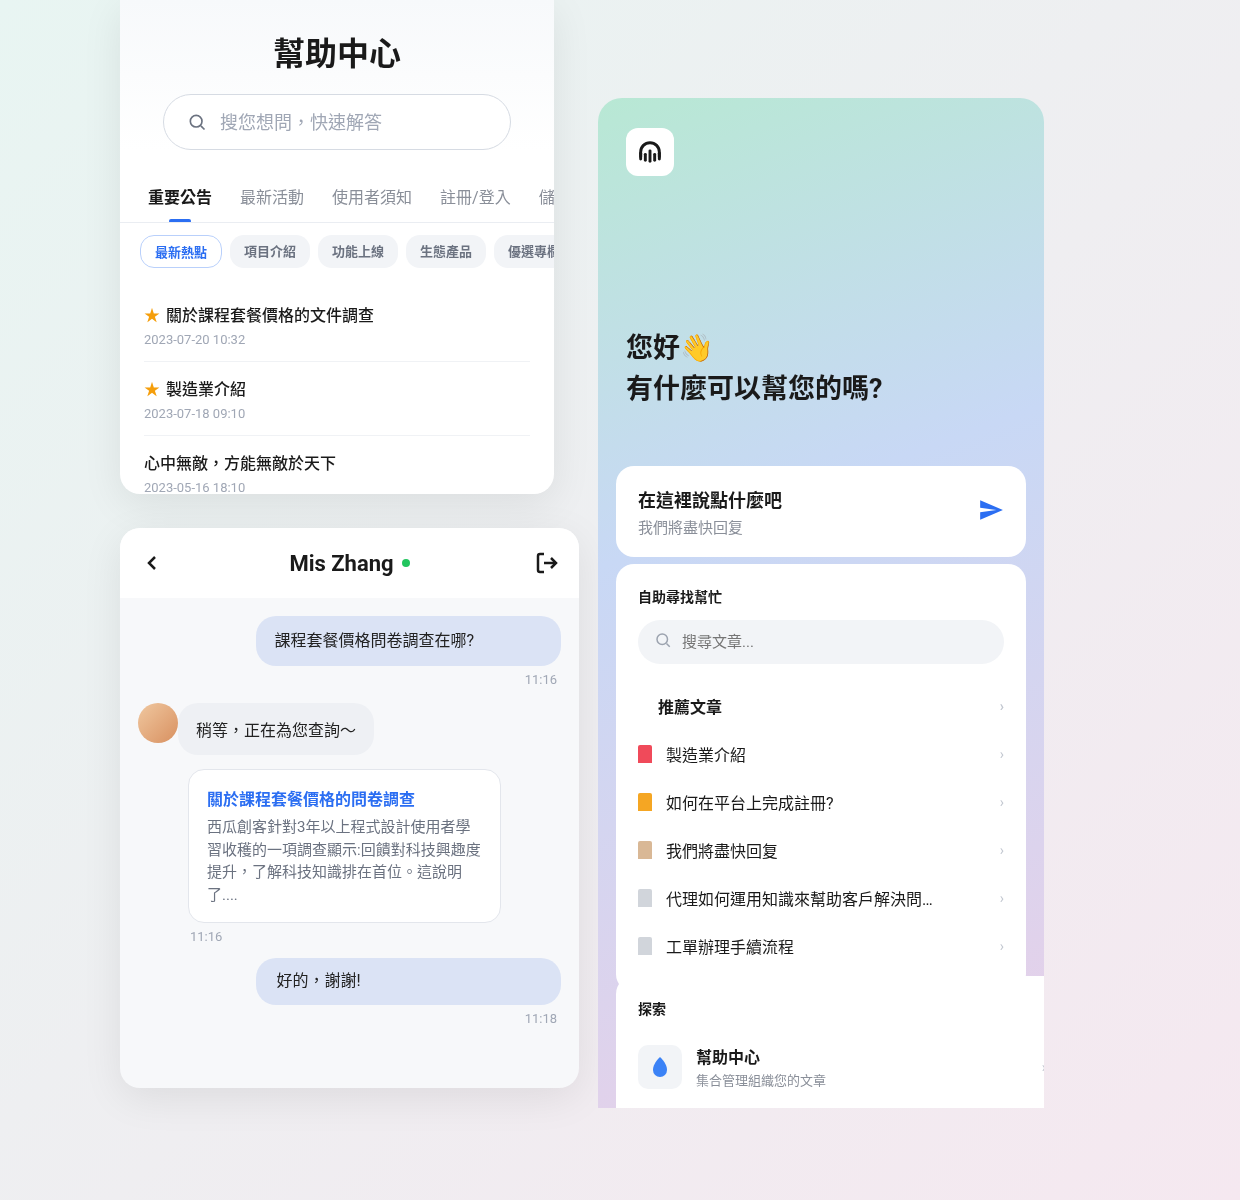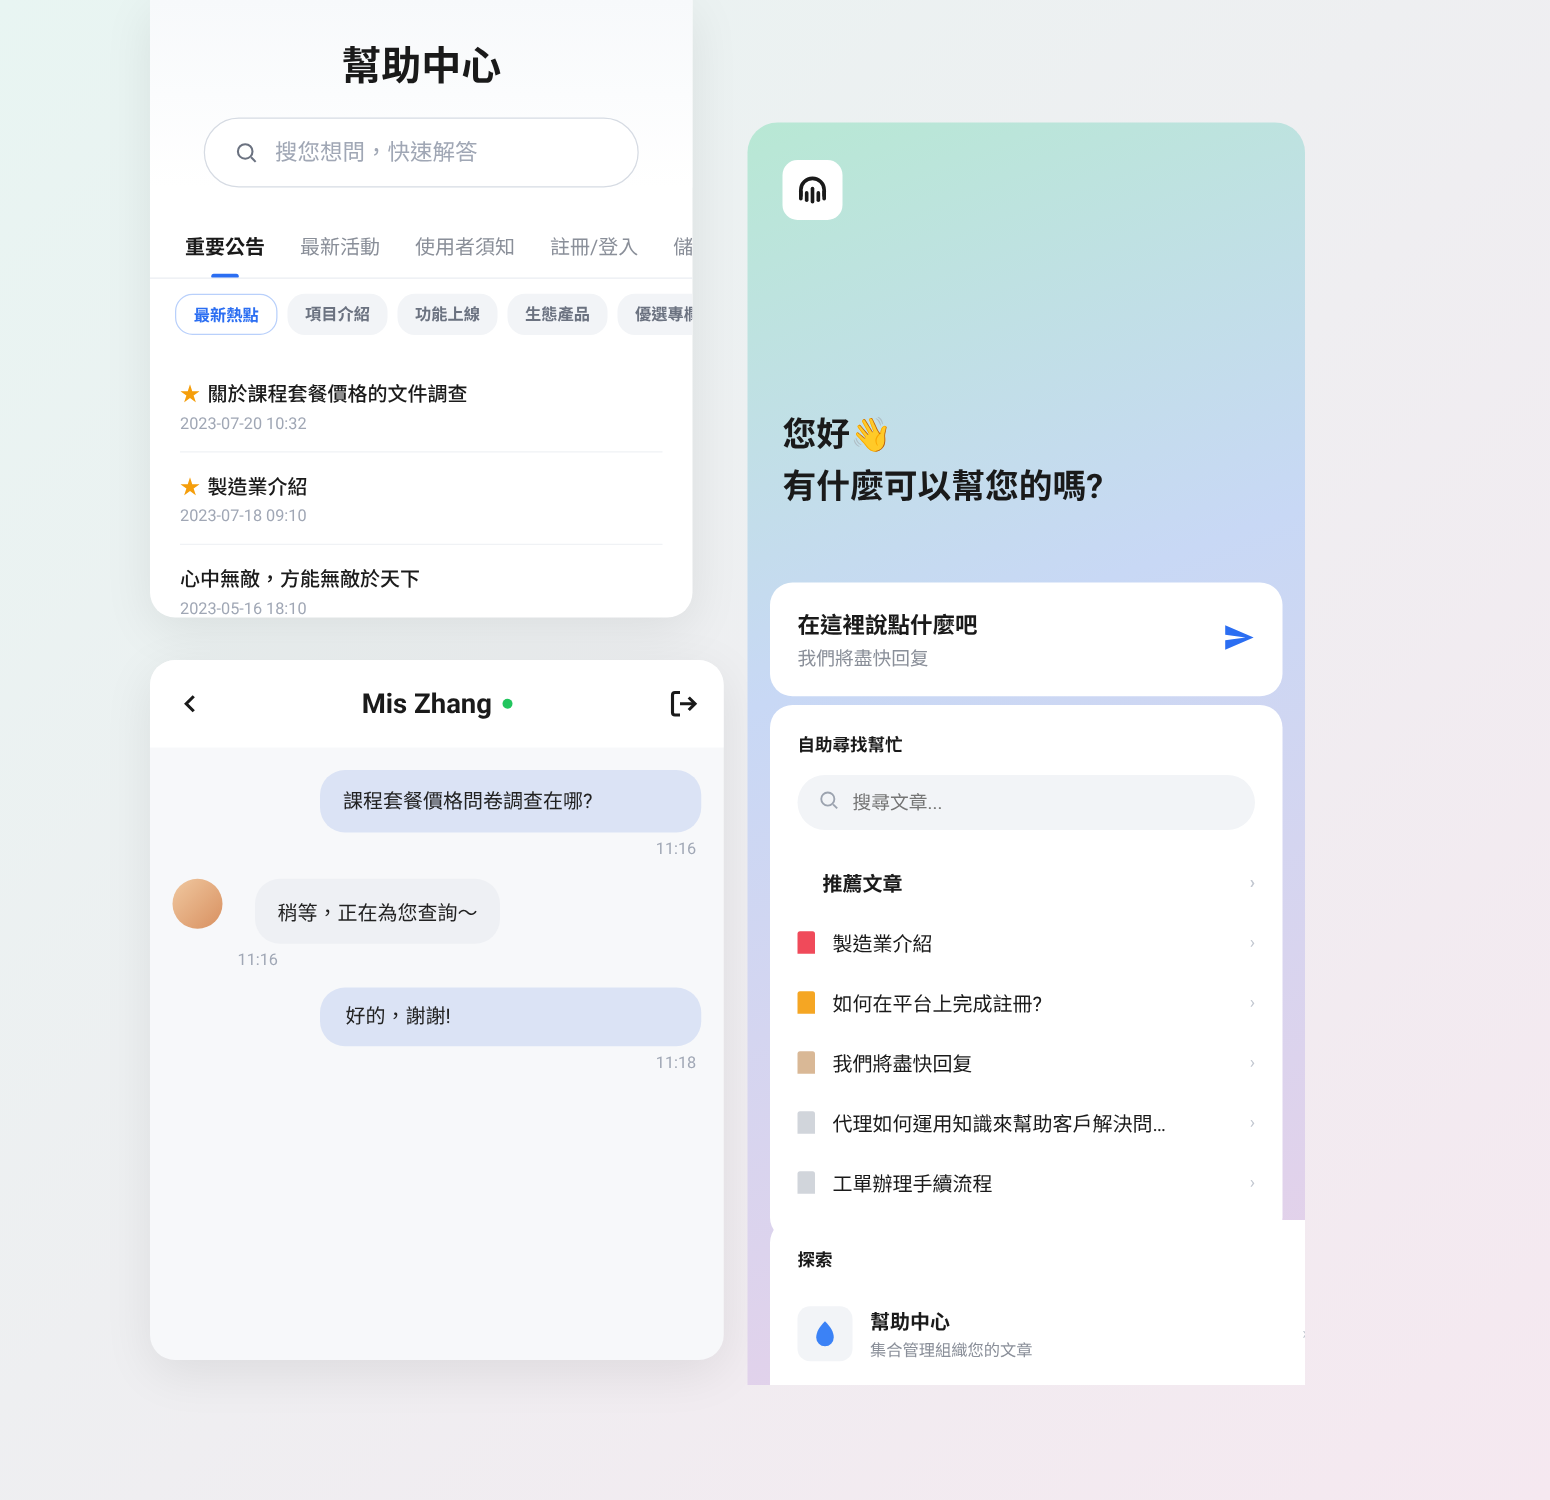--- a/index.html
+++ b/index.html
@@ -29,21 +29,21 @@
 
 
 .chat-card { position:absolute; left:120px; top:528px; width:459px; height:560px; background:#f7f8fa; border-radius:20px; box-shadow:0 10px 40px rgba(0,0,0,.08); overflow:hidden; }
 .chat-head { height:70px; background:#fff; display:flex; align-items:center; justify-content:space-between; padding:0 20px; }
 .back-ic,.exit-ic { width:24px; height:24px; cursor:pointer; }
 .chat-name { font-size:22px; font-weight:700; color:#1a1a1a; display:flex; align-items:center; gap:8px; }
 .dot { width:8px; height:8px; background:#22c55e; border-radius:50%; }
 .chat-body { padding:18px; }
 .bub-right { max-width:72%; margin-left:auto; background:#dbe3f5; color:#222; padding:14px 18px; border-radius:20px; font-size:16px; line-height:1.4; }
 .time-r { text-align:right; font-size:13px; color:#a0a7b5; margin:6px 4px 16px 0; }
-.row-left { display:flex; gap:26px; }
+.row-left { display:flex; gap:0; }
 .avatar { width:40px; height:40px; border-radius:50%; background:linear-gradient(135deg,#f0c8a0,#d89060); flex-shrink:0; }
 .bub-left { background:#eef0f4; color:#222; padding:14px 18px; border-radius:20px; font-size:16px; max-width:68%; }
 .card-bub { background:#fff; border:1px solid #e3e6ec; border-radius:16px; padding:16px 18px; margin-top:14px; margin-left:0; max-width:74%; }
 .card-bub .ct { color:#2b6ef2; font-size:16px; font-weight:600; margin-bottom:6px; }
 .card-bub .cd { color:#6b7280; font-size:15px; line-height:1.5; }
 .time-l { font-size:13px; color:#a0a7b5; margin:6px 0 14px 52px; }
 
 
 .right-panel { position:absolute; left:598px; top:98px; width:446px; height:1010px; border-radius:24px 24px 0 0; background:linear-gradient(160deg,#b8e8d4 0%,#c8d8f5 40%,#e8d0e8 100%); overflow:hidden; }
 .logo-box { position:absolute; left:28px; top:30px; width:48px; height:48px; background:#fff; border-radius:12px; display:flex; align-items:center; justify-content:center; }
@@ -144,20 +144,24 @@
         </svg>
     </span>
   </div>
   <div class="chat-body">
     <div class="bub-right">課程套餐價格問卷調查在哪?</div>
     <div class="time-r">11:16</div>
     <div class="row-left">
       <div class="avatar"></div>
       <div class="bub-left">稍等，正在為您查詢～</div>
     </div>
+    <div class="card-bub" style="margin-left:50px;">
+      <div class="ct">關於課程套餐價格的問卷調查</div>
+      <div class="cd">西瓜創客針對3年以上程式設計使用者學習收穫的一項調查顯示:回饋對科技興趣度提升，了解科技知識排在首位。這說明了....</div>
+    </div>
     <div class="time-l">11:16</div>
     <div class="bub-right" style="padding:12px 20px;">好的，謝謝!</div>
     <div class="time-r">11:18</div>
   </div>
 </div>
 
 <div class="right-panel">
   <div class="logo-box">
     <svg viewBox="0 0 24 24" width="28" height="28" fill="none" stroke="#1a1a1a" stroke-width="2.5" stroke-linecap="round">
         <path d="M4 16v-4a8 8 0 0 1 16 0v4"></path>

